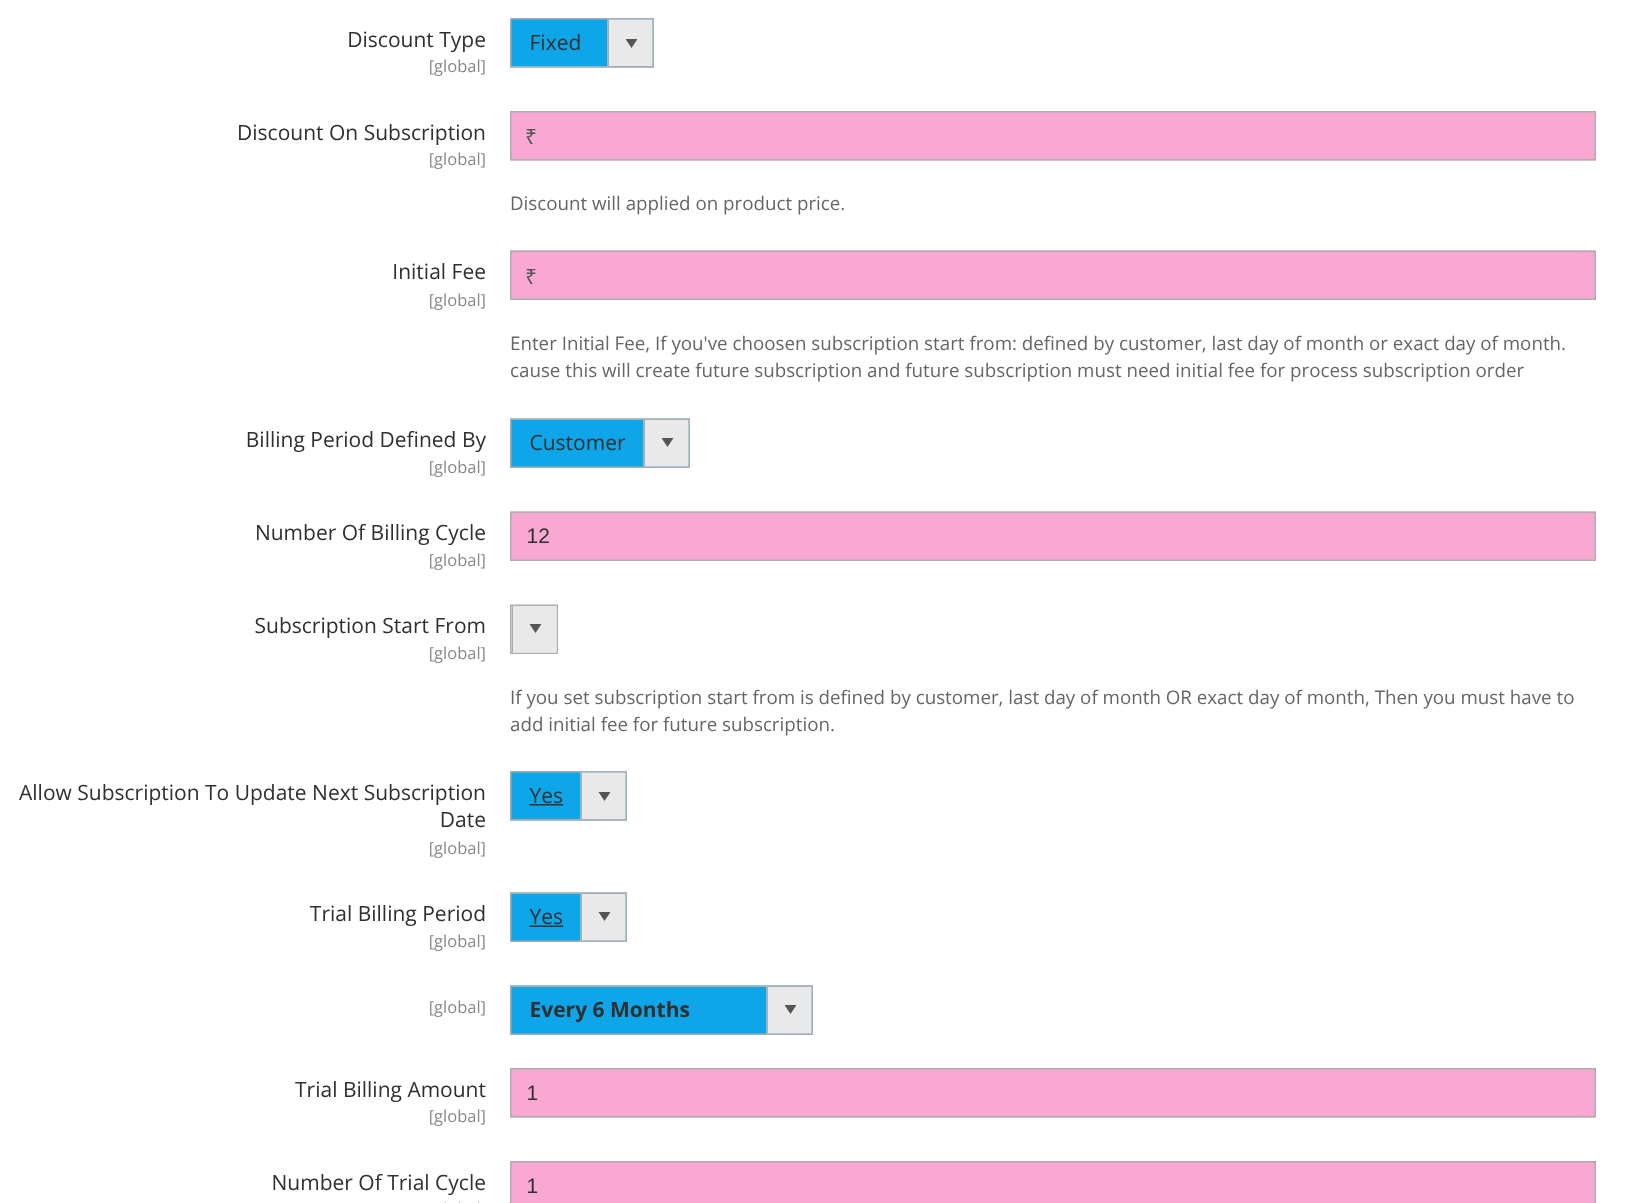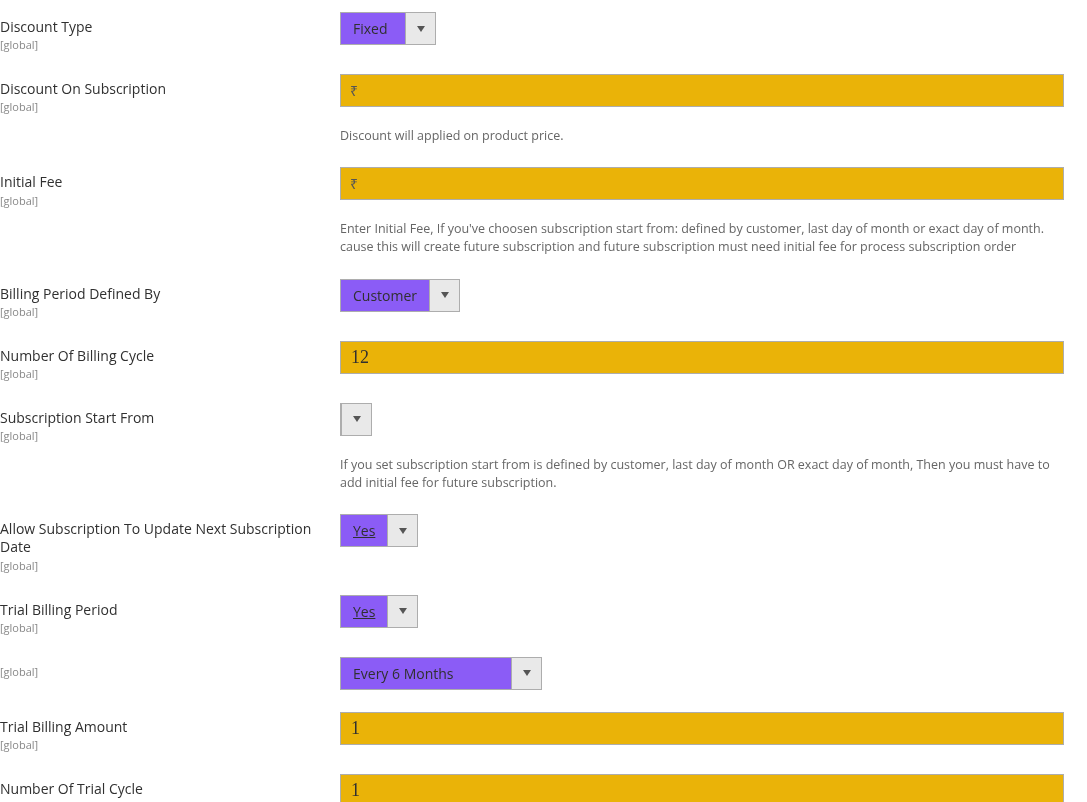--- a/index.html
+++ b/index.html
@@ -12,20 +12,21 @@
   }
   .form { padding: 12px 10px 20px 0; }
   .row {
     display: flex;
     align-items: flex-start;
     margin-bottom: 22px;
   }
   .label-col {
     width: 340px;
     flex-shrink: 0;
+    text-align: right;
     padding-right: 16px;
     padding-top: 6px;
   }
   .label-col .label {
     font-size: 14px;
     color: #303030;
     line-height: 1.3;
     display: block;
   }
   .label-col .scope {
@@ -35,21 +36,21 @@
     margin-top: 1px;
   }
   .control-col {
     flex: 1;
     min-width: 0;
   }
   .select-wrap {
     display: inline-flex;
     align-items: stretch;
     border: 1px solid #adadad;
-    background: #8b5cf6;
+    background: #0ea5e9;
     height: 33px;
   }
   .select-text {
     padding: 0 12px;
     display: flex;
     align-items: center;
     font-size: 14px;
     color: #303030;
     min-width: 64px;
   }
@@ -61,24 +62,23 @@
     align-items: center;
     justify-content: center;
   }
   .select-caret svg { width: 8px; height: 6px; }
   .text-input {
     width: 100%;
     max-width: 724px;
     height: 33px;
     border: 1px solid #adadad;
     padding: 0 10px;
-    font-size: 18px;
-    color: #303030;
-    background: #eab308;
-    font-family: Liberation Serif, serif;
+    font-size: 14px;
+    color: #303030;
+    background: #f9a8d4;
   }
   .text-input.prefix { padding-left: 28px; }
   .input-wrap {
     position: relative;
     max-width: 724px;
   }
   .input-prefix {
     position: absolute;
     left: 10px;
     top: 0;
@@ -93,21 +93,21 @@
     font-size: 12.5px;
     color: #666;
     margin-top: 20px;
     line-height: 1.45;
     max-width: 724px;
   }
   .w-discount-type .select-text { min-width: 64px; }
   .w-billing-period .select-text { min-width: 64px; }
   .w-sub-start .select-text { min-width: 140px; }
   .w-yes .select-text { min-width: 28px; text-decoration: underline; }
-  .w-trial-period .select-text { min-width: 170px; }
+  .w-trial-period .select-text { min-width: 170px; font-weight: bold; }
 </style>
 </head>
 <body>
 
 <div class="form">
 
   <div class="row">
     <div class="label-col">
       <span class="label">Discount Type</span>
       <span class="scope">[global]</span>

